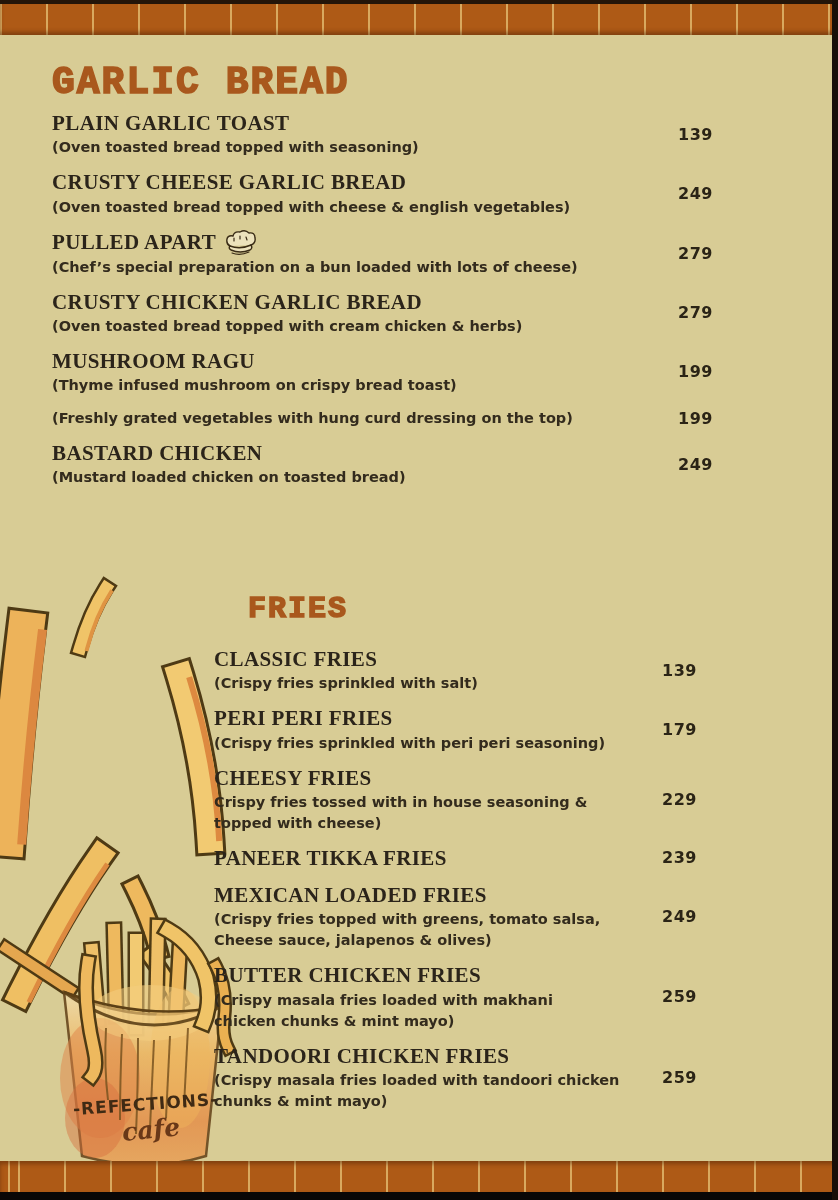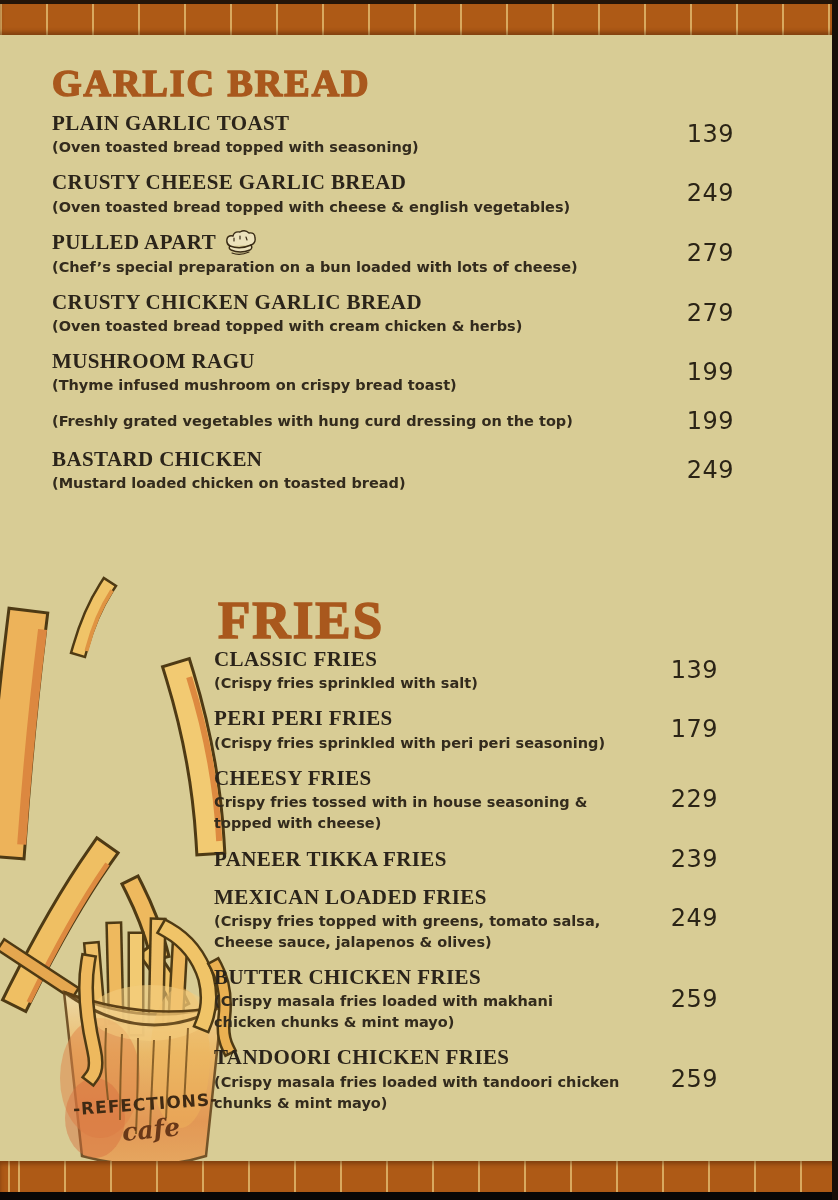--- a/index.html
+++ b/index.html
@@ -14,46 +14,46 @@
   .tiles{position:absolute;left:0;width:838px;height:32px;z-index:5;
     background:repeating-linear-gradient(90deg,#d9a95f 0 2px,#ae5a16 2px 46px);}
   .tiles-top{top:3px;box-shadow:inset 0 -3px 4px rgba(70,32,6,.45);}
   .tiles-bottom{top:1161px;box-shadow:inset 0 3px 4px rgba(70,32,6,.45);background-position:18px 0;}
   .strip-bottom{position:absolute;left:0;top:1192px;width:838px;height:8px;background:#0a0706;z-index:6;}
   .strip-right{position:absolute;top:0;right:0;width:6px;height:1200px;background:#190f08;z-index:7;}
 
   
   .sec-title{
     position:absolute;z-index:2;
-    font-family:Liberation Serif, serif;font-weight:bold;
+    font-family:Liberation Mono, monospace;font-weight:bold;
     color:#a9581d;-webkit-text-stroke:1.6px #a9581d;
     letter-spacing:2px;line-height:1;
   }
   #title-garlic{left:52px;top:64px;font-size:38px;}
-  #title-fries{left:218px;top:594px;font-size:53px;}
+  #title-fries{left:248px;top:594px;font-size:30px;}
 
   
   .items{position:absolute;z-index:2;}
   #garlic-items{left:52px;top:110px;width:682px;}
   #fries-items{left:214px;top:646px;width:504px;}
   .item{display:flex;justify-content:space-between;align-items:center;margin-bottom:11px;}
   .item-text{flex:1 1 auto;min-width:0;}
   .item-name{
     font-family:"Liberation Serif", serif;font-weight:bold;
     font-size:21px;letter-spacing:.4px;color:#2b241a;line-height:1.25;
     display:flex;align-items:center;gap:7px;
   }
   .item-desc{
     font-family:"DejaVu Sans", sans-serif;font-weight:600;
     font-size:14.5px;color:#332b1d;line-height:1.45;white-space:pre-line;
     margin-top:1px;
   }
   .price{
-    flex:0 0 56px;text-align:right;align-self:center;
-    font-weight:normal;font-size:24px;letter-spacing:.5px;color:#2b2416;
+    flex:0 0 56px;text-align:left;align-self:center;
+    font-weight:bold;font-size:16px;letter-spacing:.5px;color:#2b2416;
   }
   .chef-hat{flex:0 0 auto;}
 
   
   .illu{position:absolute;left:0;top:558px;z-index:1;}
 </style>
 </head>
 <body>
 
 <div class="strip-top"></div>

